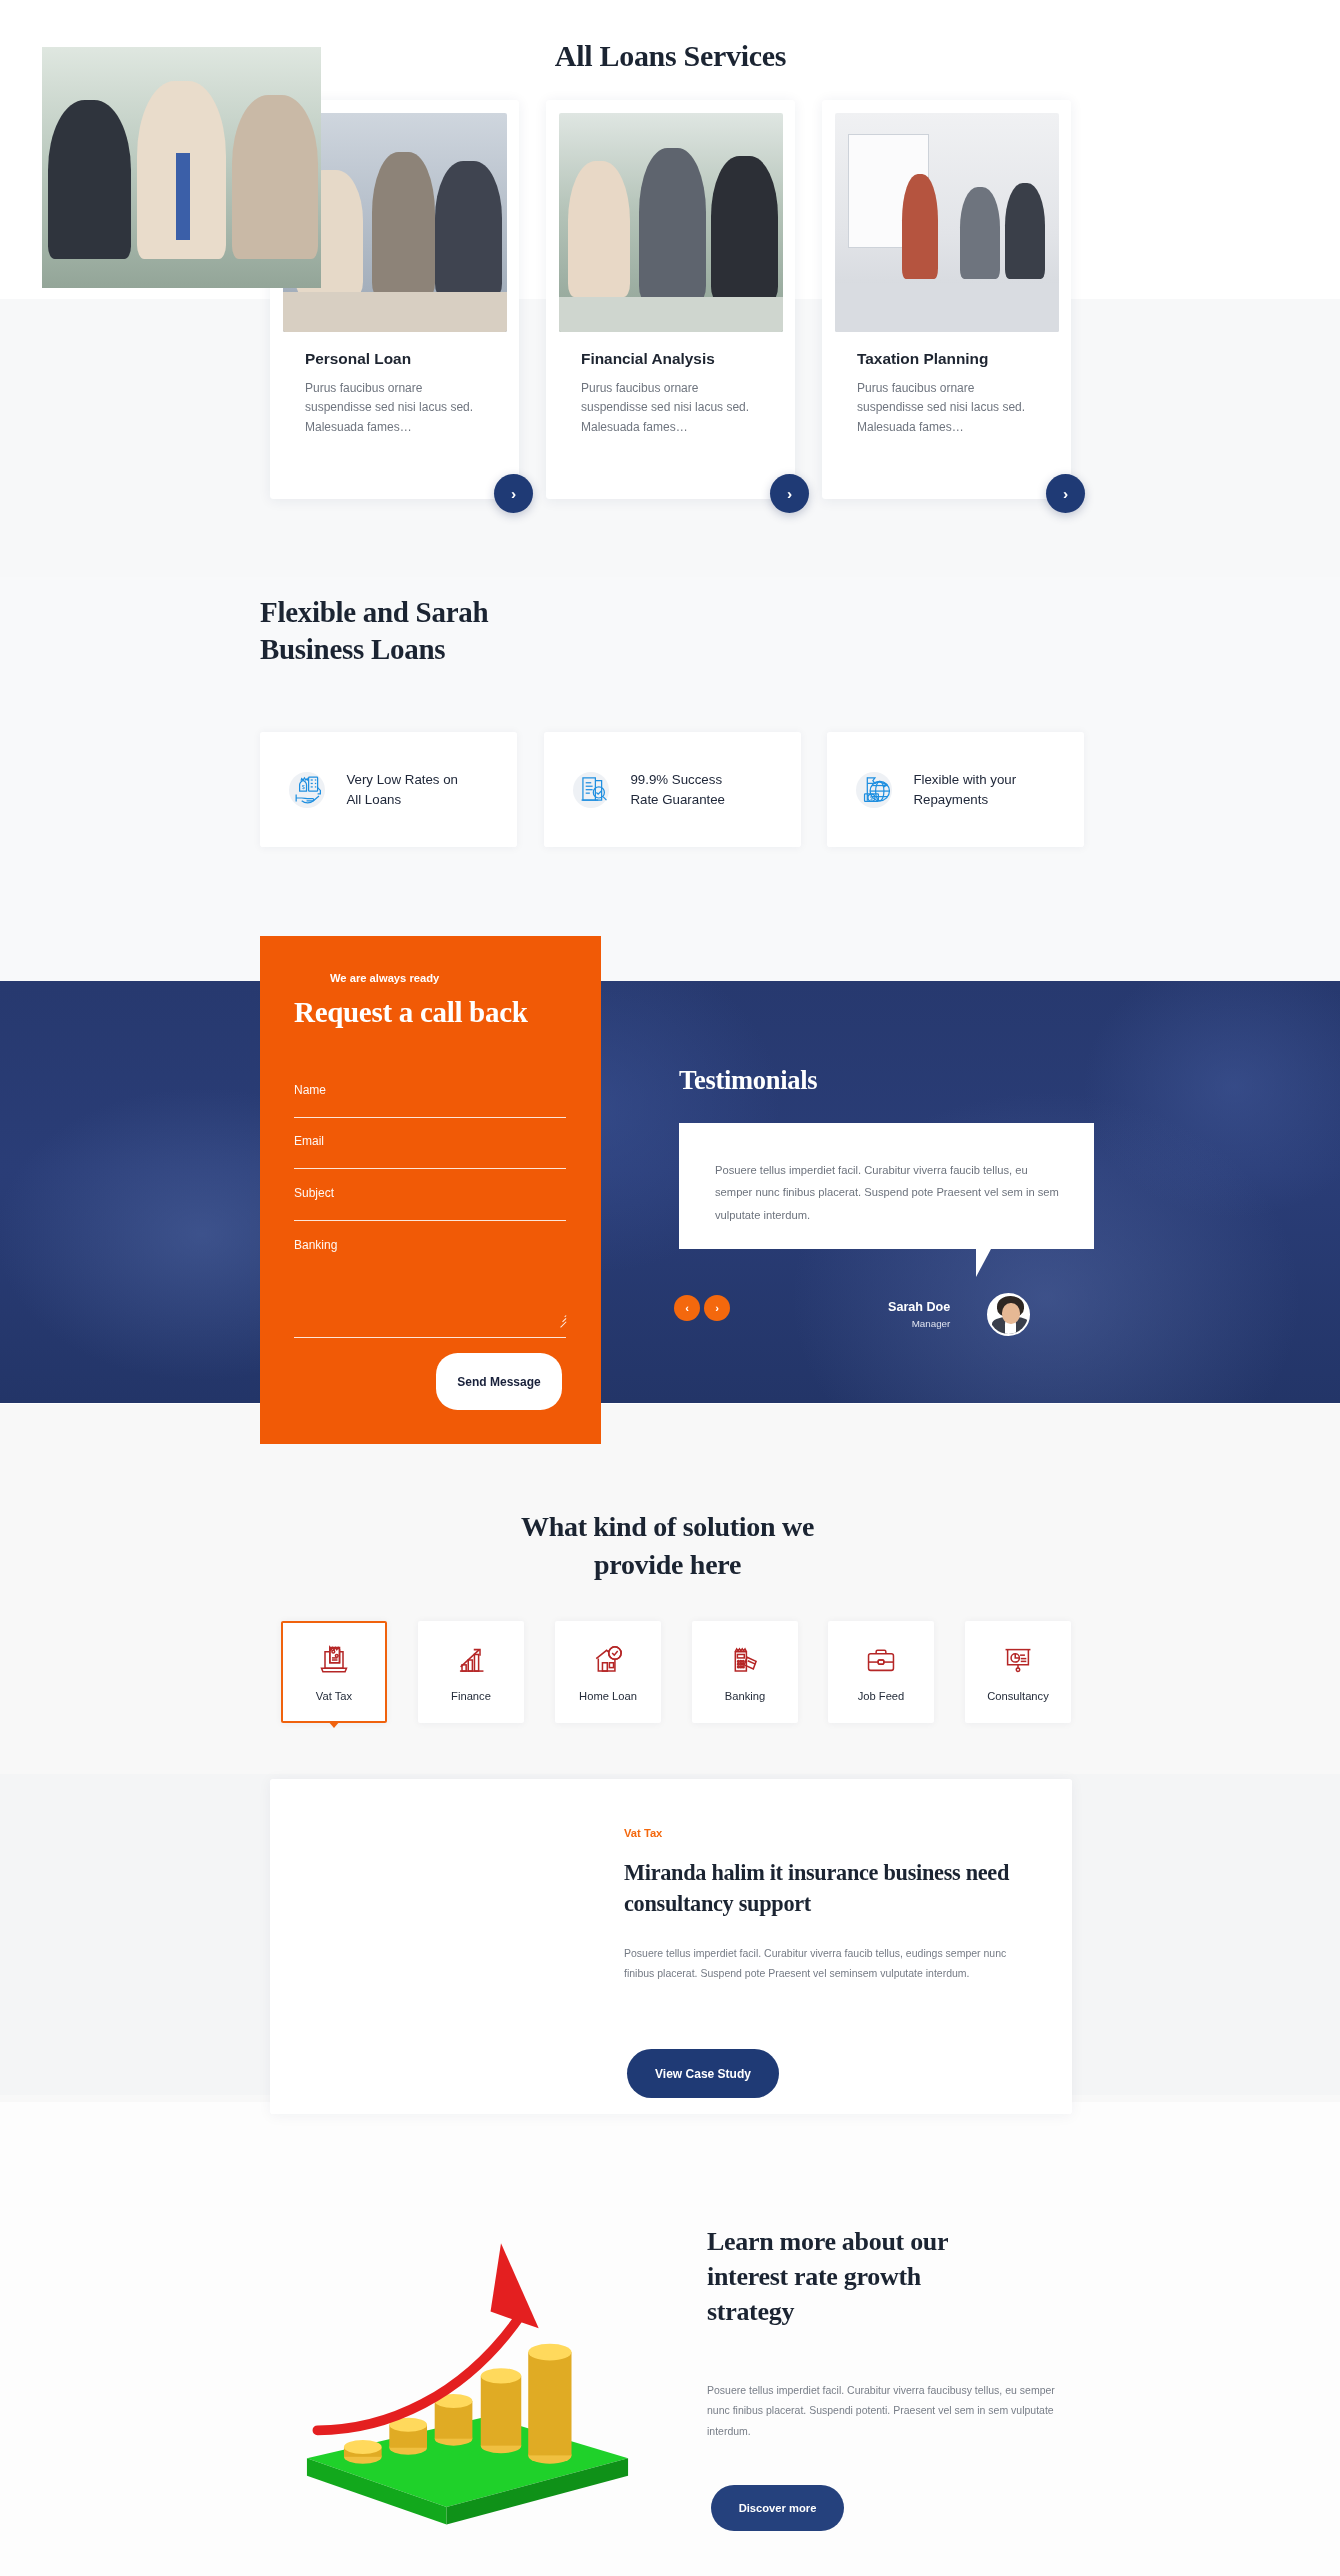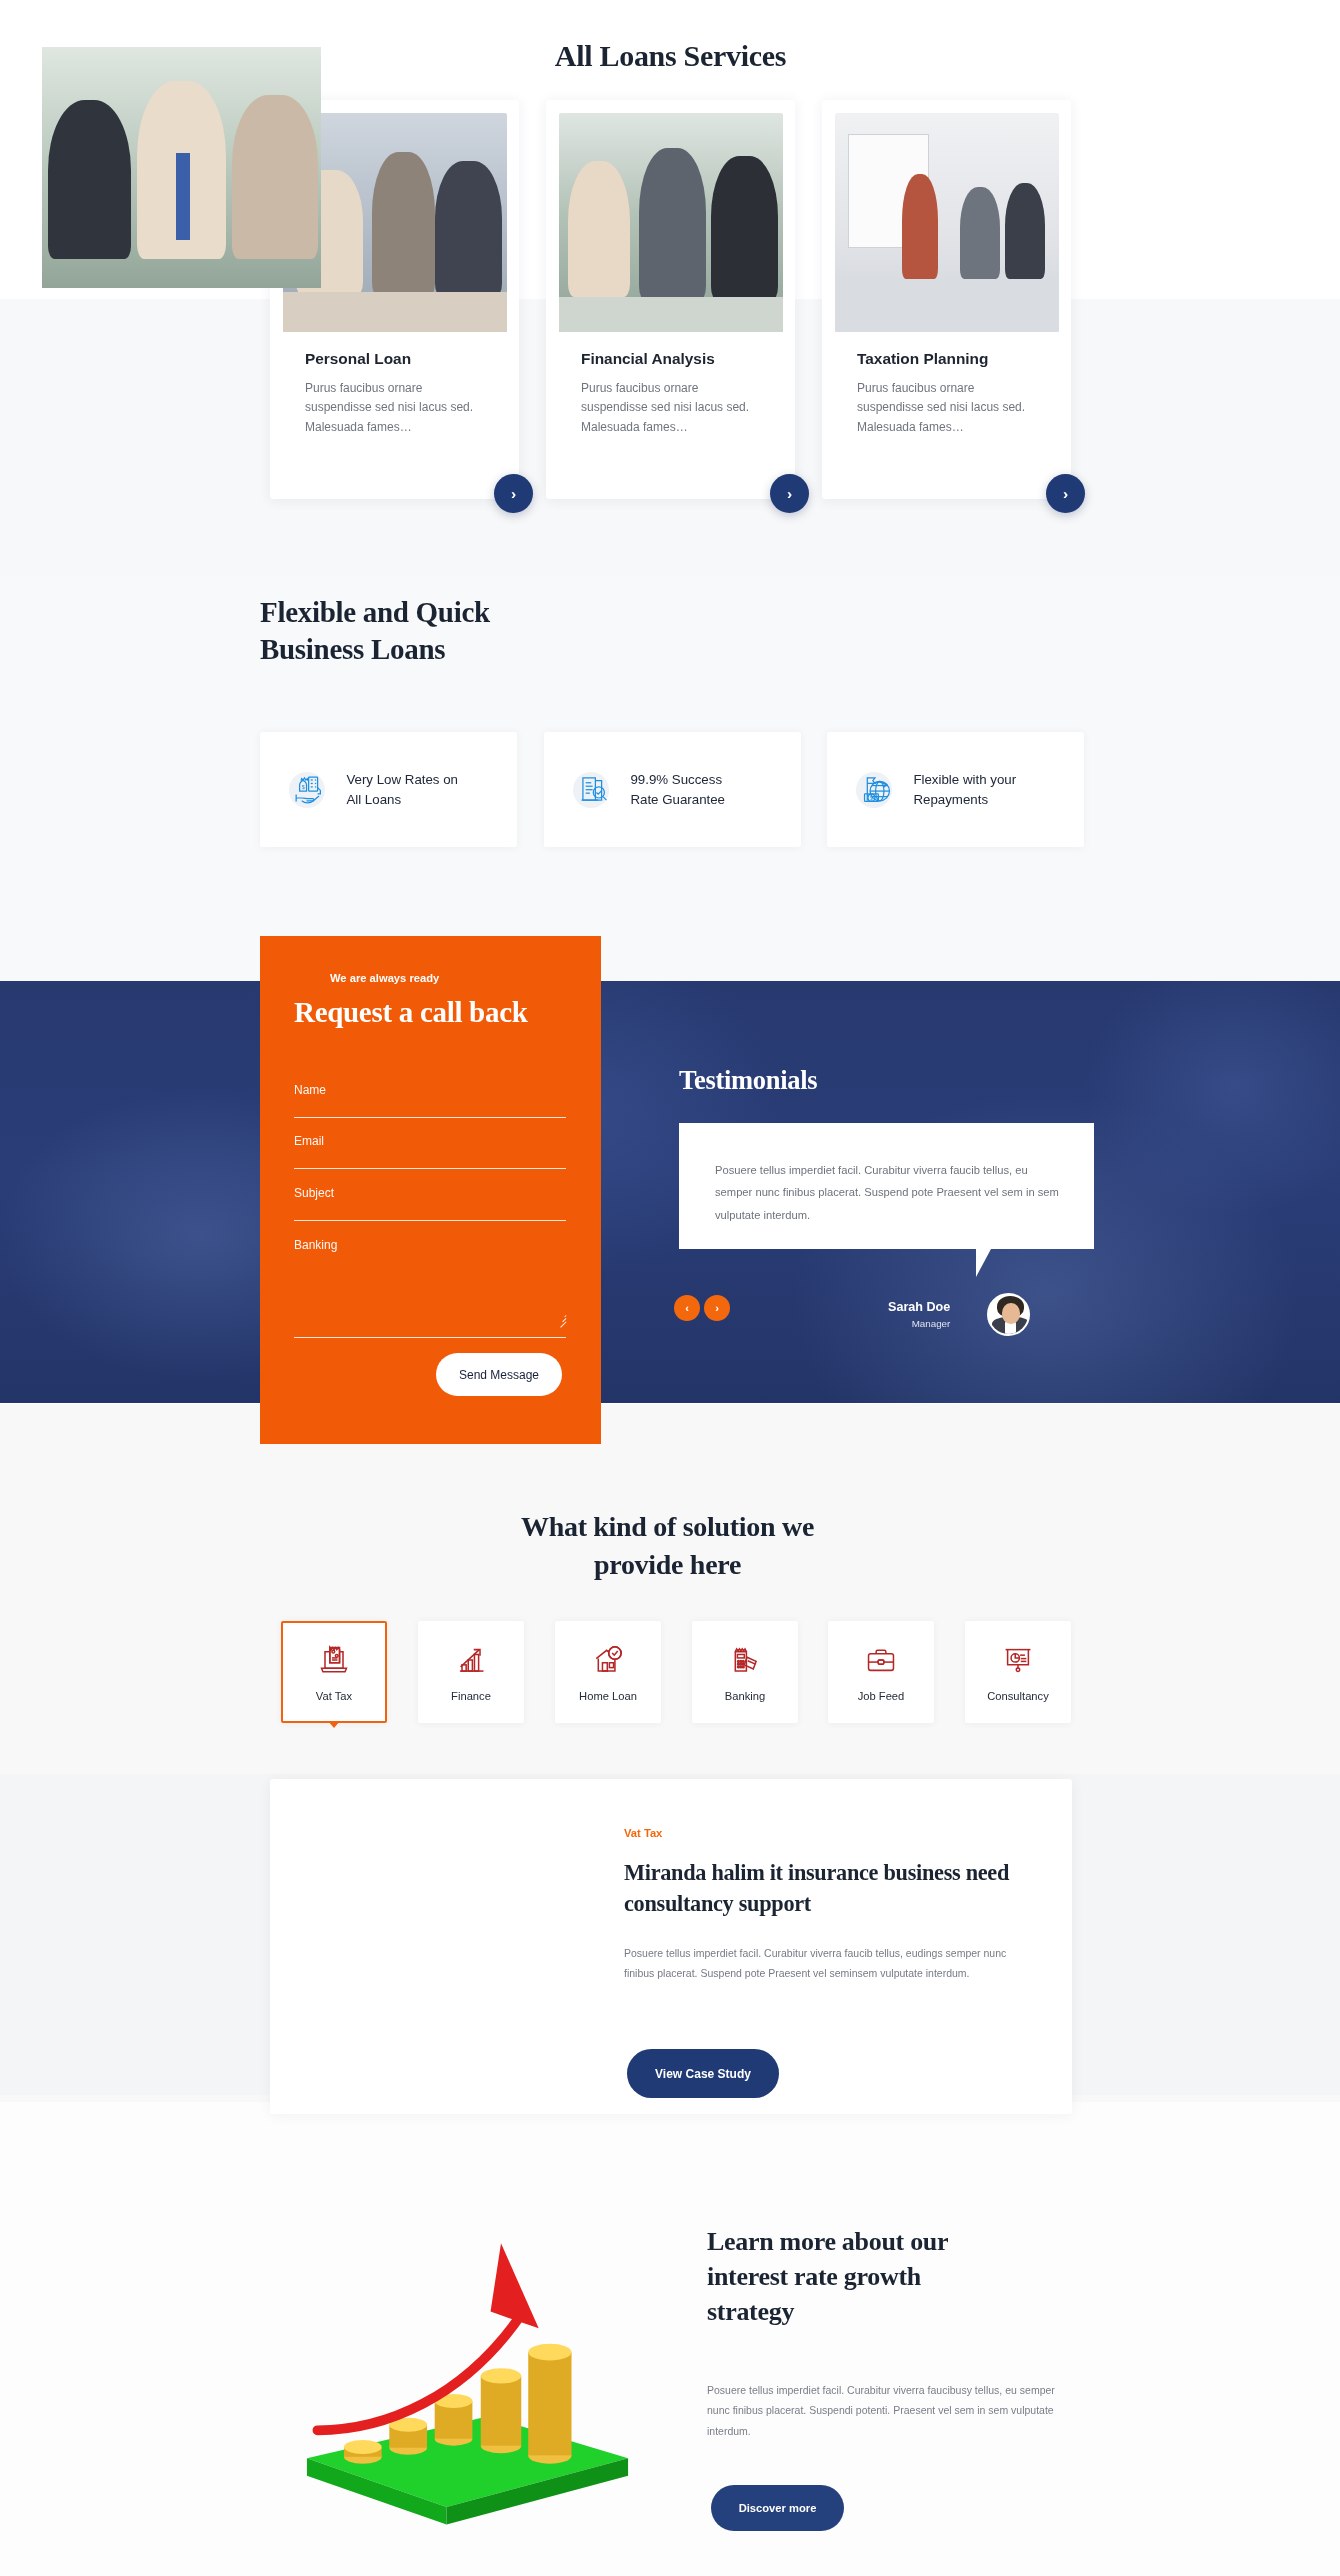--- a/index.html
+++ b/index.html
@@ -90,22 +90,22 @@
   .form-card { position:absolute; left:260px; top:936px; width:341px; height:508px; background:#f15a06; z-index:5; }
   .form-kicker { position:absolute; left:34px; top:36px; font-size:11.2px; font-weight:700; color:#fff;margin-left:36px; }
   .form-title  { position:absolute; left:34px; top:59px; font-size:29px; color:#fff; line-height:1.2; }
   .ffield { position:absolute; left:34px; width:272px; }
   .ffield label { display:block; font-size:12px; color:#fff; opacity:.96; }
   .ffield .line { margin-top:19.6px; height:0.7px; background:rgba(255,255,255,.85); }
   .ffield.n { top:147px; } .ffield.e { top:198px; } .ffield.s { top:250px; }
   .ffield.m { top:302px; } .ffield.m .line { margin-top:85px; }
   .resize-h { position:absolute; right:0; top:75px; width:8.4px; height:8.4px; }
   .resize-h i { position:absolute; right:0; display:block; height:0.7px; background:rgba(255,255,255,.9); transform-origin:right; }
-  .send-btn { position:absolute; left:436px; top:1353px; width:126px; height:43px; border-radius:21.6px; background:#fff;
-              color:#18203a; font-size:12px; font-weight:400; display:flex; align-items:center; justify-content:center;
+  .send-btn { position:absolute; left:436px; top:1353px; width:126px; height:57px; border-radius:21.6px; background:#fff;
+              color:#18203a; font-size:12px; font-weight:700; display:flex; align-items:center; justify-content:center;
               border:none; cursor:pointer; z-index:6; font-family:"Liberation Sans",sans-serif; }
 
   .tst-title { position:absolute; left:679px; top:1065px; font-size:26.5px; color:#fff; z-index:4; }
   .bubble { position:absolute; left:679px; top:1123px; width:415px; height:126px; background:#fff; z-index:4; }
   .bubble p { position:absolute; left:36px; top:36px; width:349px; font-size:11.2px; line-height:2.0; color:#6d737d; }
   .bubble .tail { position:absolute; left:297px; bottom:-28px; width:0; height:0;
                   border-left:15.4px solid #fff; border-bottom:28px solid transparent; }
   .nav-arrows { position:absolute; left:674px; top:1295px; display:flex; gap:4.2px; z-index:4; }
   .nav-arrows .a { width:26px; height:26px; border-radius:50%; background:#f4680d; color:#fff;
                    display:flex; align-items:center; justify-content:center; font-size:11.2px; font-weight:700; border:none; cursor:pointer;}
@@ -207,21 +207,21 @@
             <span class="tb"></span>
           </div>
       </div>
       <div class="svc-title">Taxation Planning</div>
       <div class="svc-desc">Purus faucibus ornare suspendisse sed nisi lacus sed. Malesuada fames…</div>
       <div class="svc-arrow">›</div>
     </div>
   </div>
 
   <h2 class="flex-h serif">
-    <span>Flexible and Quick</span><br>
+    <span>Flexible and Sarah</span><br>
     <span>Business Loans</span>
   </h2>
 
   <div class="fbox-wrap">
     <div class="fbox b1">
       <span class="icn">
         <span class="halo"></span>
         <svg width="36" height="36" viewBox="0 0 52 52" fill="none" stroke="#1f8fe0" stroke-width="1.8">
           <rect x="24" y="9" width="13" height="20" rx="1"></rect>
           <line x1="27" y1="13" x2="30" y2="13"></line>

